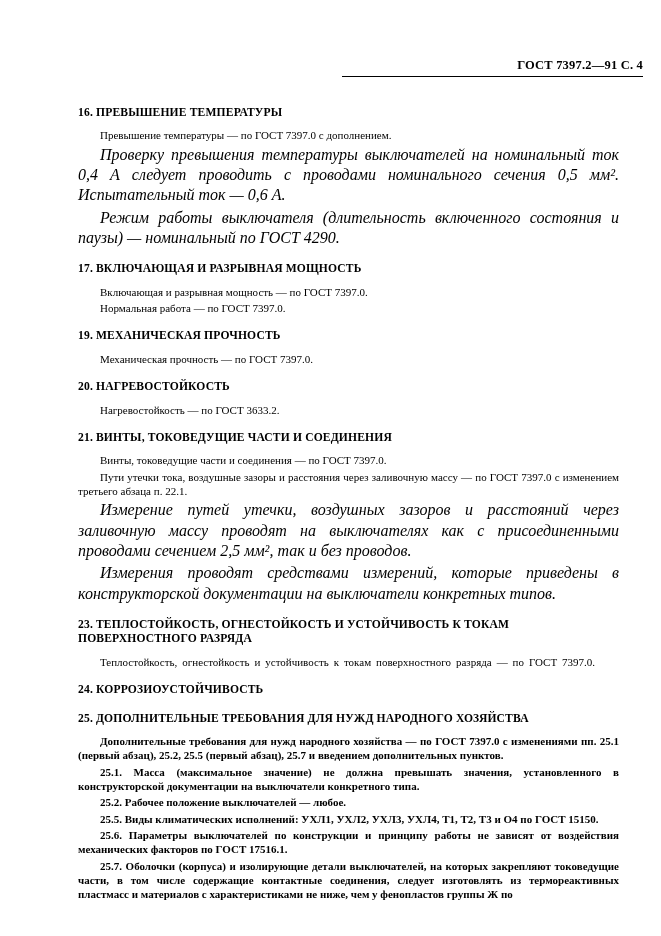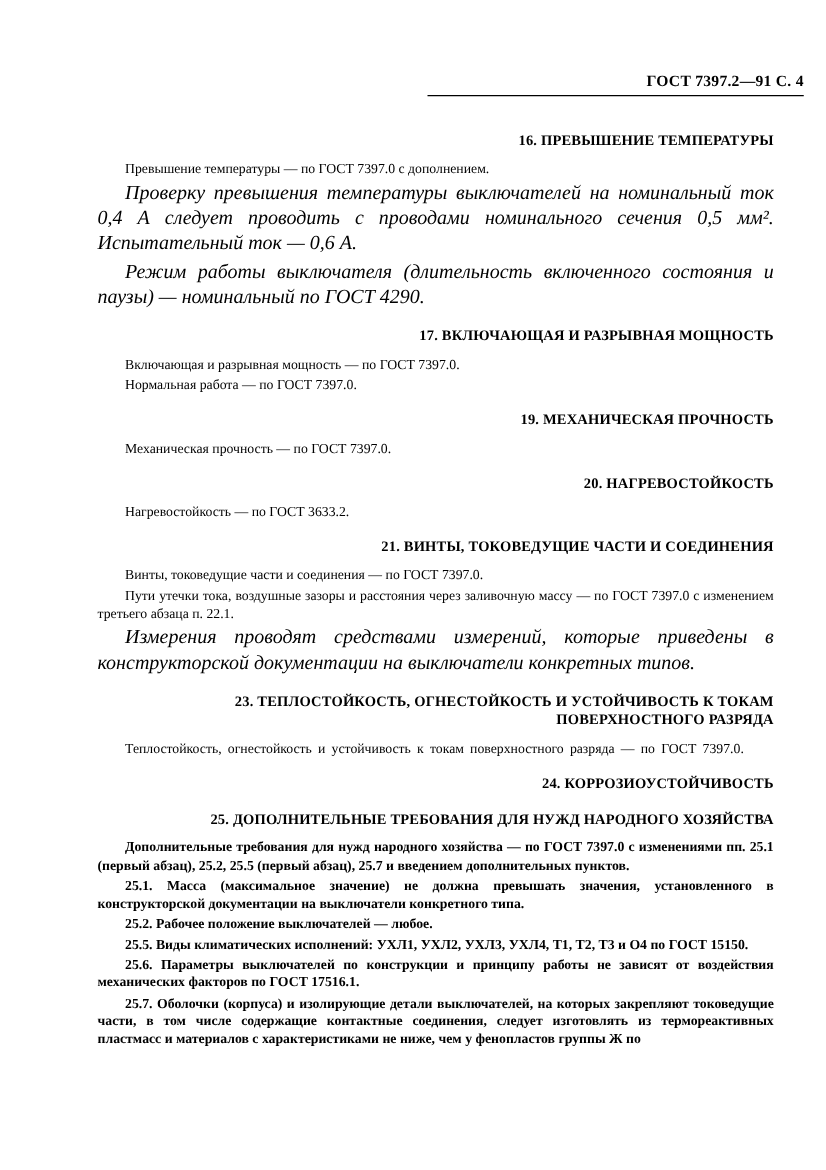--- a/index.html
+++ b/index.html
@@ -42,21 +42,21 @@
   }
   .content {
     position: absolute;
     left: 66px;
     right: 54px;
     top: 92px;
   }
   h2.sec {
     font-size: 11.6px;
     font-weight: bold;
-    text-align: right;
+    text-align: left;
     margin: 14px 0 8px 0;
     line-height: 1.25;
     letter-spacing: 0.15px;
   }
   p {
     margin: 0 0 2px 0;
     font-size: 11px;
     line-height: 1.3;
     text-align: justify;
     text-indent: 22px;
@@ -97,20 +97,21 @@
     <h2 class="sec">19. МЕХАНИЧЕСКАЯ ПРОЧНОСТЬ</h2>
     <p>Механическая прочность — по ГОСТ  7397.0.</p>
 
     <h2 class="sec">20. НАГРЕВОСТОЙКОСТЬ</h2>
     <p>Нагревостойкость — по ГОСТ 3633.2.</p>
 
     <h2 class="sec">21. ВИНТЫ, ТОКОВЕДУЩИЕ ЧАСТИ И СОЕДИНЕНИЯ</h2>
     <p>Винты, токоведущие части и соединения — по ГОСТ 7397.0.</p>
 
     <p>Пути утечки тока, воздушные зазоры и расстояния через заливочную массу — по ГОСТ 7397.0 с изменением третьего абзаца п. 22.1.</p>
+    <p class="ital">Измерение путей утечки, воздушных зазоров и расстояний через заливочную массу проводят на выключателях как с присоединенными проводами сечением 2,5 мм², так и без проводов.</p>
     <p class="ital">Измерения проводят средствами измерений, которые приведены в конструкторской документации на выключатели конкретных типов.</p>
 
     <h2 class="sec">23. ТЕПЛОСТОЙКОСТЬ, ОГНЕСТОЙКОСТЬ И УСТОЙЧИВОСТЬ К ТОКАМ<br>ПОВЕРХНОСТНОГО РАЗРЯДА</h2>
     <p class="spaced">Теплостойкость,  огнестойкость  и  устойчивость  к  токам  поверхностного  разряда — по ГОСТ 7397.0.</p>
 
     <h2 class="sec">24. КОРРОЗИОУСТОЙЧИВОСТЬ</h2>
 
     <h2 class="sec">25. ДОПОЛНИТЕЛЬНЫЕ ТРЕБОВАНИЯ ДЛЯ НУЖД НАРОДНОГО ХОЗЯЙСТВА</h2>
     <p class="bold">Дополнительные требования для нужд народного хозяйства — по ГОСТ 7397.0 с изменениями пп. 25.1 (первый абзац), 25.2, 25.5 (первый абзац), 25.7 и введением дополнительных пунктов.</p>
     <p class="bold">25.1. Масса (максимальное значение) не должна превышать значения, установленного в конструкторской документации на выключатели конкретного типа.</p>

